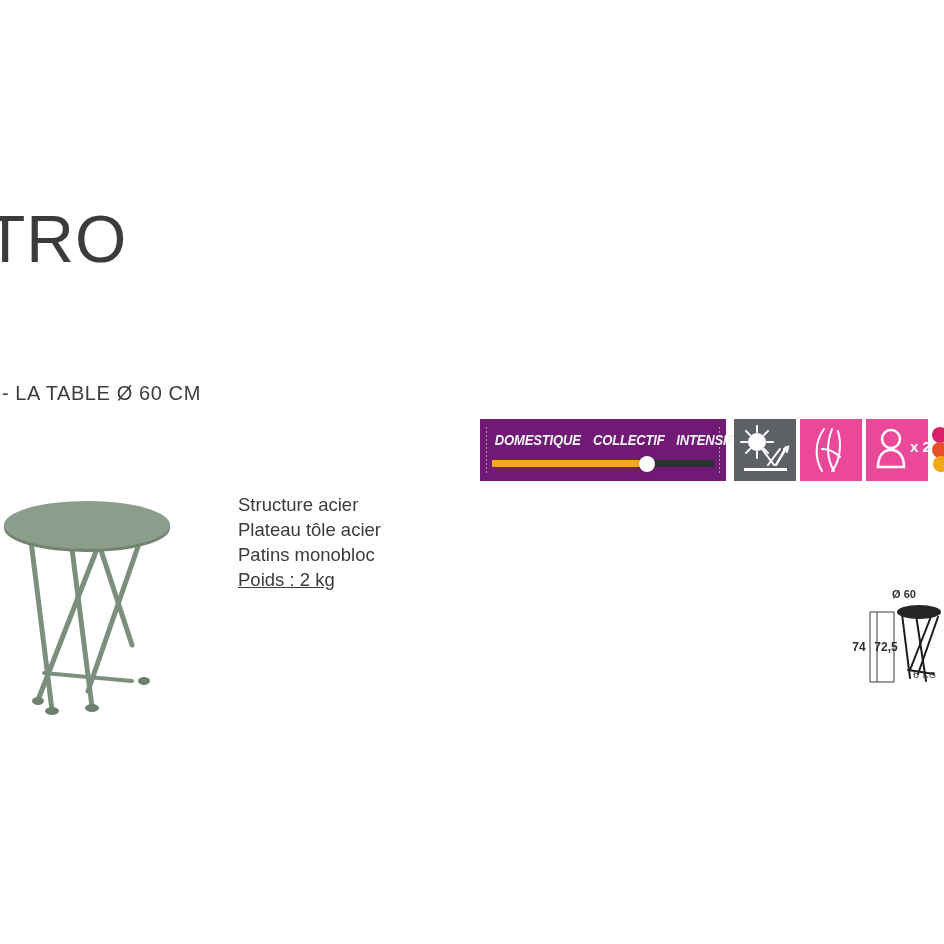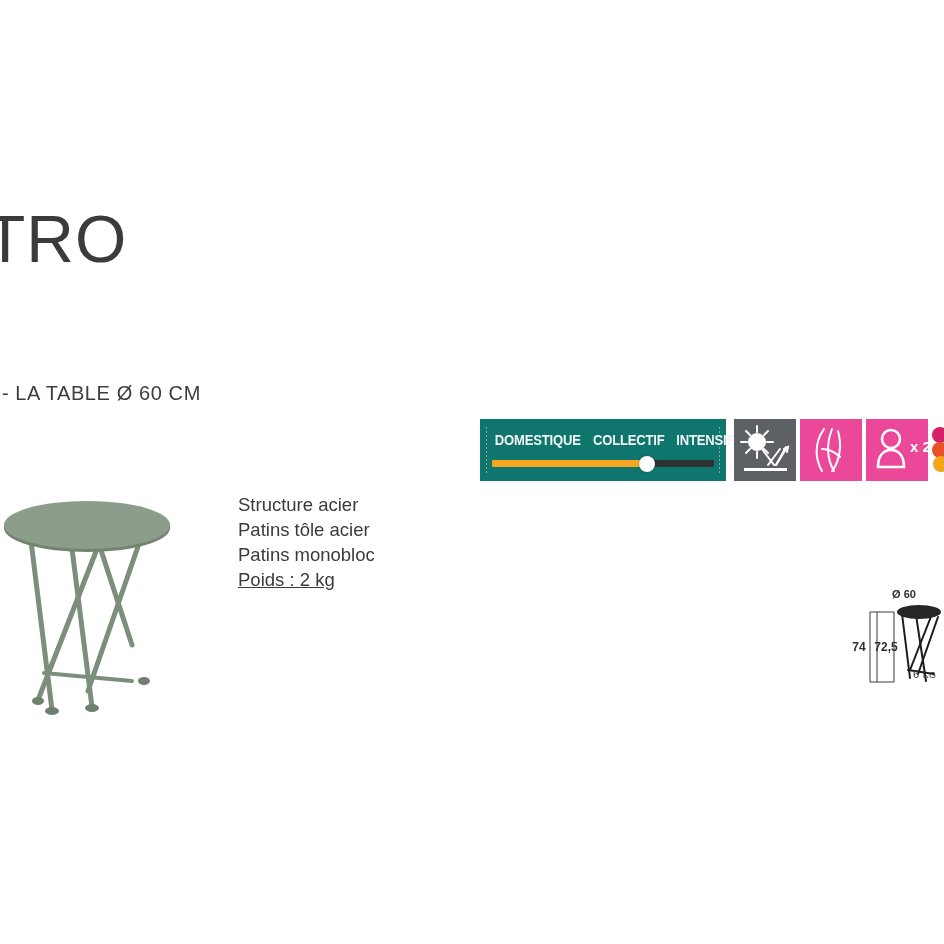--- a/index.html
+++ b/index.html
@@ -197,21 +197,21 @@
 </style>
 </head>
 <body>
 
 <div id="page-title">STRO</div>
 
 <div id="subtitle">5 - LA TABLE Ø 60 CM</div>
 
 <div id="leader"></div>
 
-<div id="usage-bar" style="background: #0f766e;">
+<div id="usage-bar" style="background: #701a75; font-style: italic;">
   <div class="tick-edge left"></div>
   <div class="tick-edge right"></div>
 
   <div class="usage-labels">
     <span class="usage-label">DOMESTIQUE</span>
     <span class="usage-sep"></span>
     <span class="usage-label">COLLECTIF</span>
     <span class="usage-sep"></span>
     <span class="usage-label">INTENSIF</span>
   </div>
@@ -304,21 +304,21 @@
     </g>
 
     <ellipse cx="95" cy="32" rx="83" ry="24" fill="#8a9a88"></ellipse>
     <ellipse cx="95" cy="30" rx="83" ry="24" fill="#8d9d8b"></ellipse>
     <path d="M12 30 A83 24 0 0 0 178 30 L178 33 A83 24 0 0 1 12 33 Z" fill="#73856f"></path>
   </svg>
 </div>
 
 <div id="spec-list">
   <div class="spec-line">Structure acier</div>
-  <div class="spec-line">Patins tôle acier</div>
+  <div class="spec-line">Plateau tôle acier</div>
   <div class="spec-line">Patins monobloc</div>
   <div class="spec-line underlined">Poids : 2 kg</div>
 </div>
 
 <div id="dim-diagram">
   <svg viewBox="0 0 98 140" xmlns="http://www.w3.org/2000/svg">
 
     <text x="58" y="16" font-family="Liberation Sans, sans-serif" font-size="11" font-weight="700" fill="#2f2f2f" text-anchor="middle">Ø 60</text>
 
     <g stroke="#3a3a3a" stroke-width="1" fill="none">

